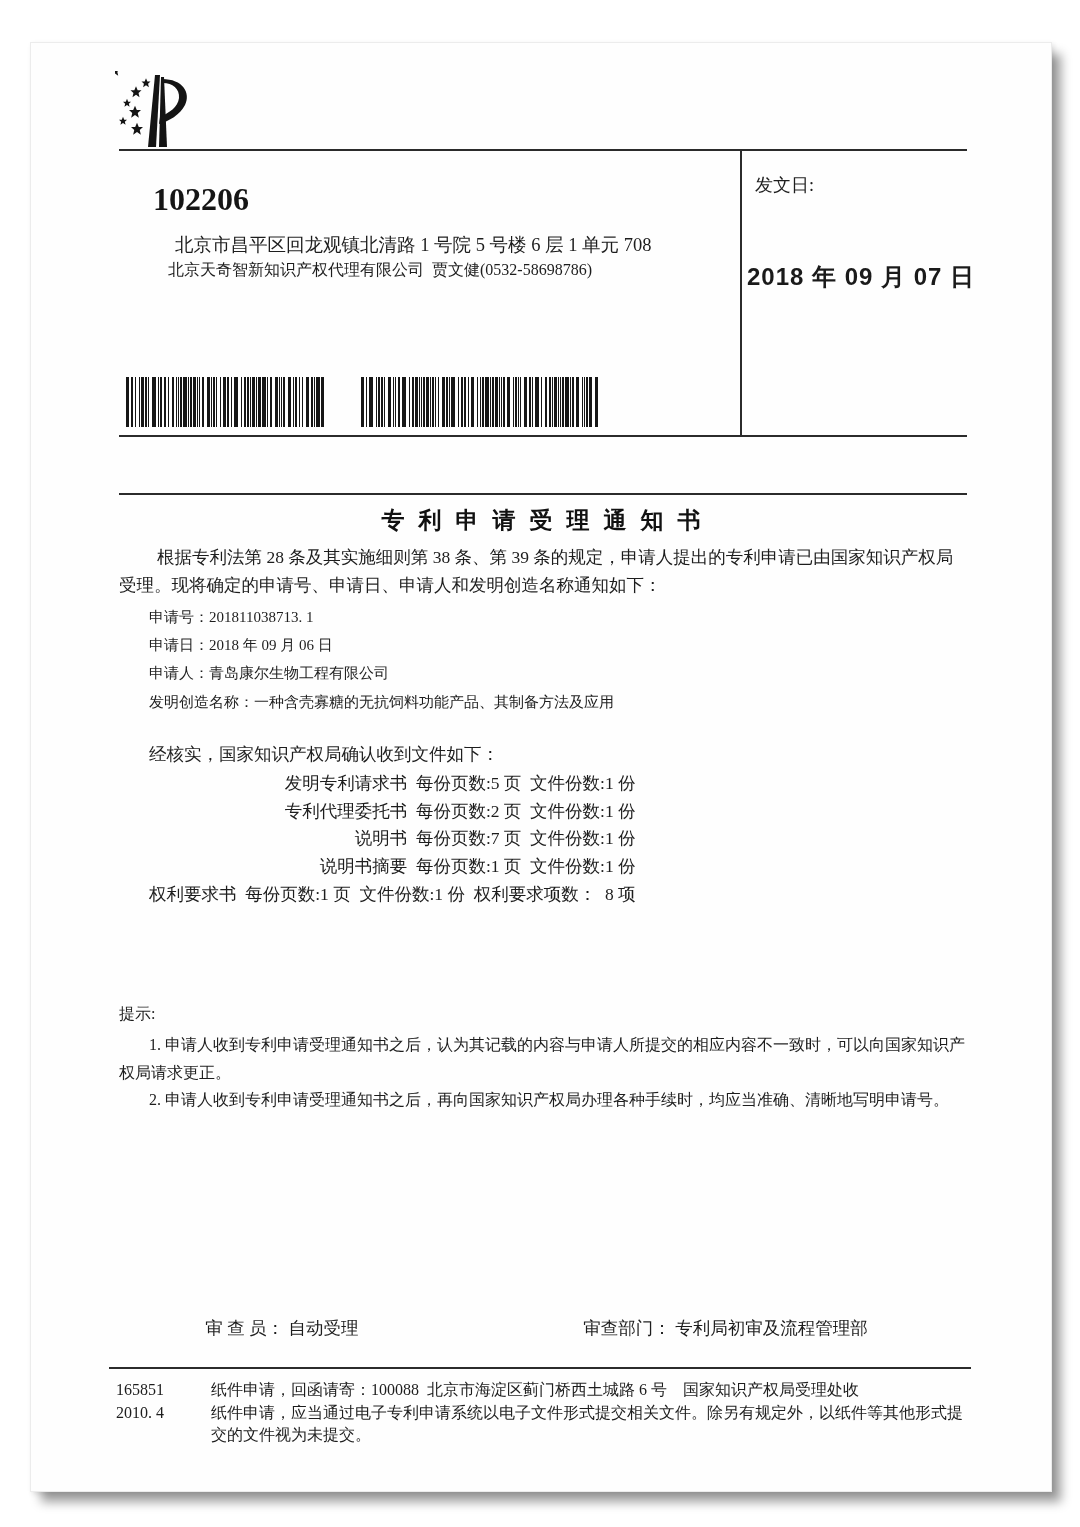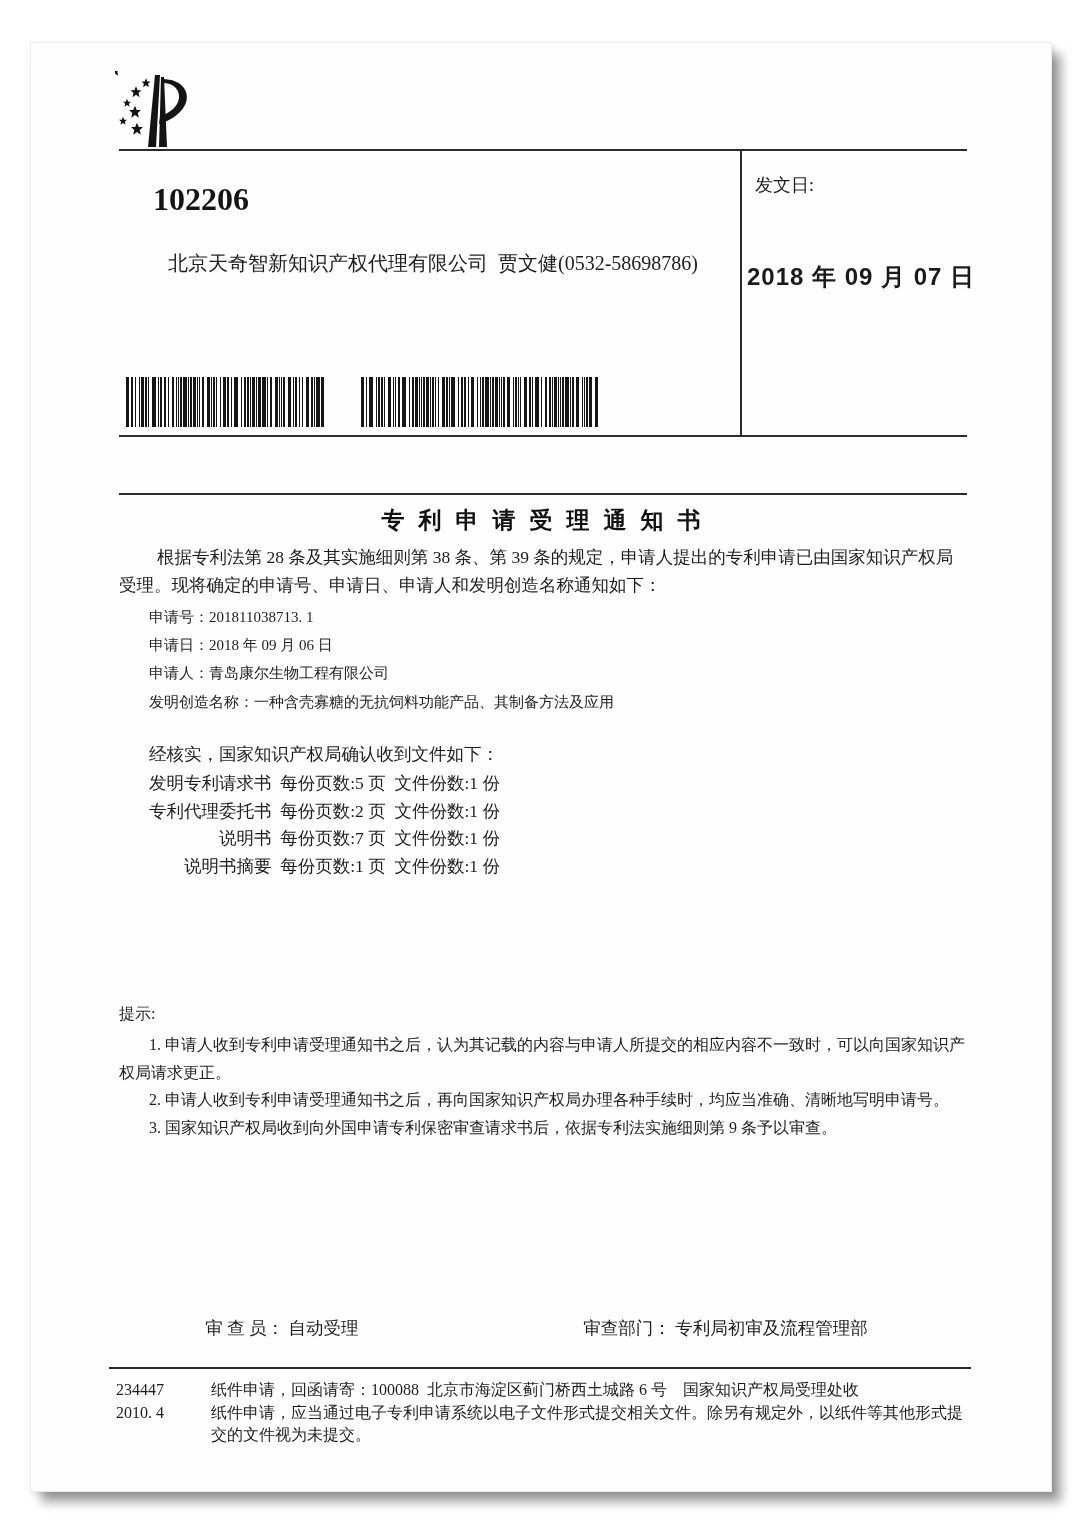--- a/index.html
+++ b/index.html
@@ -27,21 +27,21 @@
 
   .logo{left:84px;top:28px;width:84px;height:84px;}
   .agency{
     left:180px;top:50px;width:730px;text-align:center;
     font-family:"Liberation Sans","DejaVu Sans",sans-serif;
     font-weight:700;font-size:27px;letter-spacing:17px;color:#111;
     white-space:nowrap;
   }
   .postcode{left:122px;top:138px;font-size:32px;font-weight:700;color:#151515;}
   .addr1{left:144px;top:189px;font-size:18.5px;white-space:pre-wrap;}
-  .addr2{left:137px;top:207px;font-size:20px;white-space:pre-wrap;}
+  .addr2{left:137px;top:217px;font-size:16px;white-space:pre-wrap;}
 
   .dispatch-label{left:724px;top:130px;font-size:18px;}
   .dispatch-date{
     left:716px;top:218px;font-size:24px;font-weight:700;
     font-family:"Liberation Sans","DejaVu Sans",sans-serif;
     letter-spacing:1px;white-space:nowrap;color:#1a1a1a;
   }
 
   .barcode{position:absolute;top:334px;height:50px;display:flex;align-items:stretch;overflow:hidden;}
   .barcode1{left:95px;width:198px;}
@@ -106,20 +106,21 @@
         <path d="M47,8 C68,8 76,22 70,34 C65,44 54,50 44,53 L45,46 C54,42 63,36 64,27 C65,17 56,11 46,12 Z"></path>
       </g>
     </svg>
   </div>
 
 
   <div class="rule rule1"></div>
   <div class="vline"></div>
 
   <div class="abs postcode">102206</div>
+  <div class="abs addr1">北京市昌平区回龙观镇北清路 1 号院 5 号楼 6 层 1 单元 708</div>
   <div class="abs addr2">北京天奇智新知识产权代理有限公司  贾文健(0532-58698786)</div>
 
   <div class="abs dispatch-label">发文日:</div>
   <div class="abs dispatch-date">2018 年 09 月 07 日</div>
 
   <div class="barcode barcode1">
       <i style="width:3px"></i>
       <s style="width:2px"></s>
       <i style="width:2px"></i>
       <s style="width:2px"></s>
@@ -387,42 +388,42 @@
       <div>发明创造名称：一种含壳寡糖的无抗饲料功能产品、其制备方法及应用</div>
     </div>
 
   <div class="received">经核实，国家知识产权局确认收到文件如下：</div>
 
   <div class="docs">
       <div>发明专利请求书  每份页数:5 页  文件份数:1 份</div>
       <div>专利代理委托书  每份页数:2 页  文件份数:1 份</div>
       <div>说明书  每份页数:7 页  文件份数:1 份</div>
       <div>说明书摘要  每份页数:1 页  文件份数:1 份</div>
+      <div>权利要求书  每份页数:1 页  文件份数:1 份  权利要求项数：  8 项</div>
     </div>
 
   <div class="abs tips-label">提示:</div>
   <div class="tips">
       <div>1. 申请人收到专利申请受理通知书之后，认为其记载的内容与申请人所提交的相应内容不一致时，可以向国家知识产权局请求更正。</div>
       <div>2. 申请人收到专利申请受理通知书之后，再向国家知识产权局办理各种手续时，均应当准确、清晰地写明申请号。</div>
-      <div>3. 国家知识产权局收到向外国申请专利保密审查请求书后，依据专利法实施细则第 9 条予以审查。</div>
     </div>
 
   <div class="signoff">
     <span class="sign-ex">
       <span>审 查 员： </span><span>自动受理</span>
     </span>
     <span class="sign-dept">
       <span>审查部门： </span><span>专利局初审及流程管理部</span>
     </span>
   </div>
 
   <div class="rule rule4"></div>
 
   <div class="footer-codes">
-    <div>234447</div>
+    <div>165851</div>
     <div>2010. 4</div>
   </div>
   <div class="footer-text">
     <div>纸件申请，回函请寄：100088  北京市海淀区蓟门桥西土城路 6 号　国家知识产权局受理处收</div>
     <div>纸件申请，应当通过电子专利申请系统以电子文件形式提交相关文件。除另有规定外，以纸件等其他形式提交的文件视为未提交。</div>
   </div>
 
 </div>
 
 </body></html>

